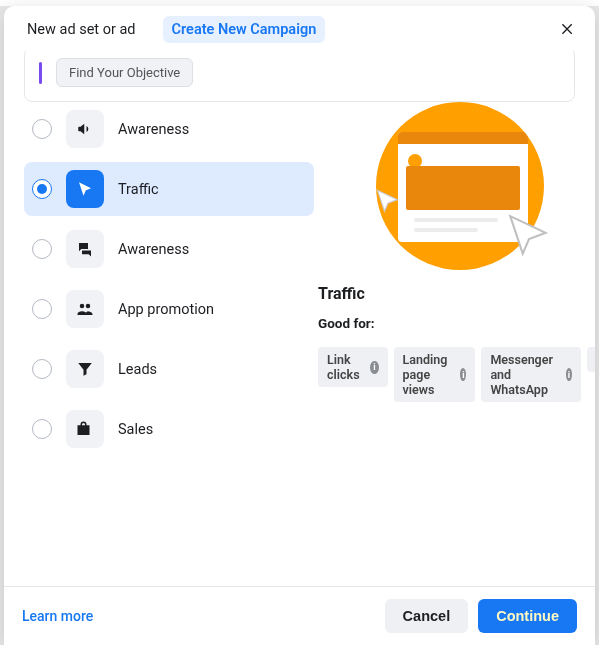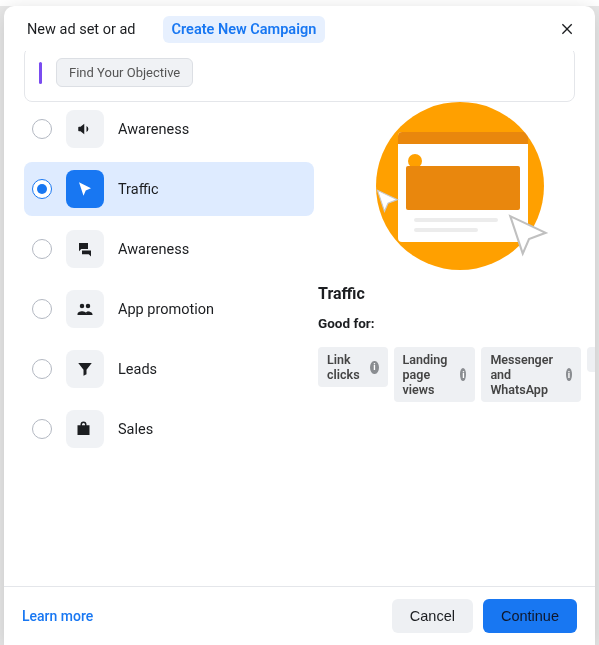--- a/index.html
+++ b/index.html
@@ -203,26 +203,26 @@
     display:flex;
     align-items:center;
     background:#fff;
   }
   .footer .learn { color:#1877f2;font-size:14px;cursor:pointer;font-weight:500; }
   .footer .spacer{flex:1;}
   .btn {
     border-radius:6px;
     padding:9px 18px;
     font-size:14.5px;
-    font-weight:400;
+    font-weight:700;
     cursor:pointer;
     border:none;
   }
   .btn-secondary { background:#eef0f3;color:#1c1e21;margin-right:10px; }
-  .btn-primary { background:#1877f2;color:#0f172a;text-align:right; }
+  .btn-primary { background:#1877f2;color:#fef9c3;text-align:right; }
 </style>
 </head>
 <body>
 
 <div class="bg-strip"></div>
 
 <div class="modal">
 
   <div class="tabs">
     <div class="tab inactive">New ad set or ad</div>

